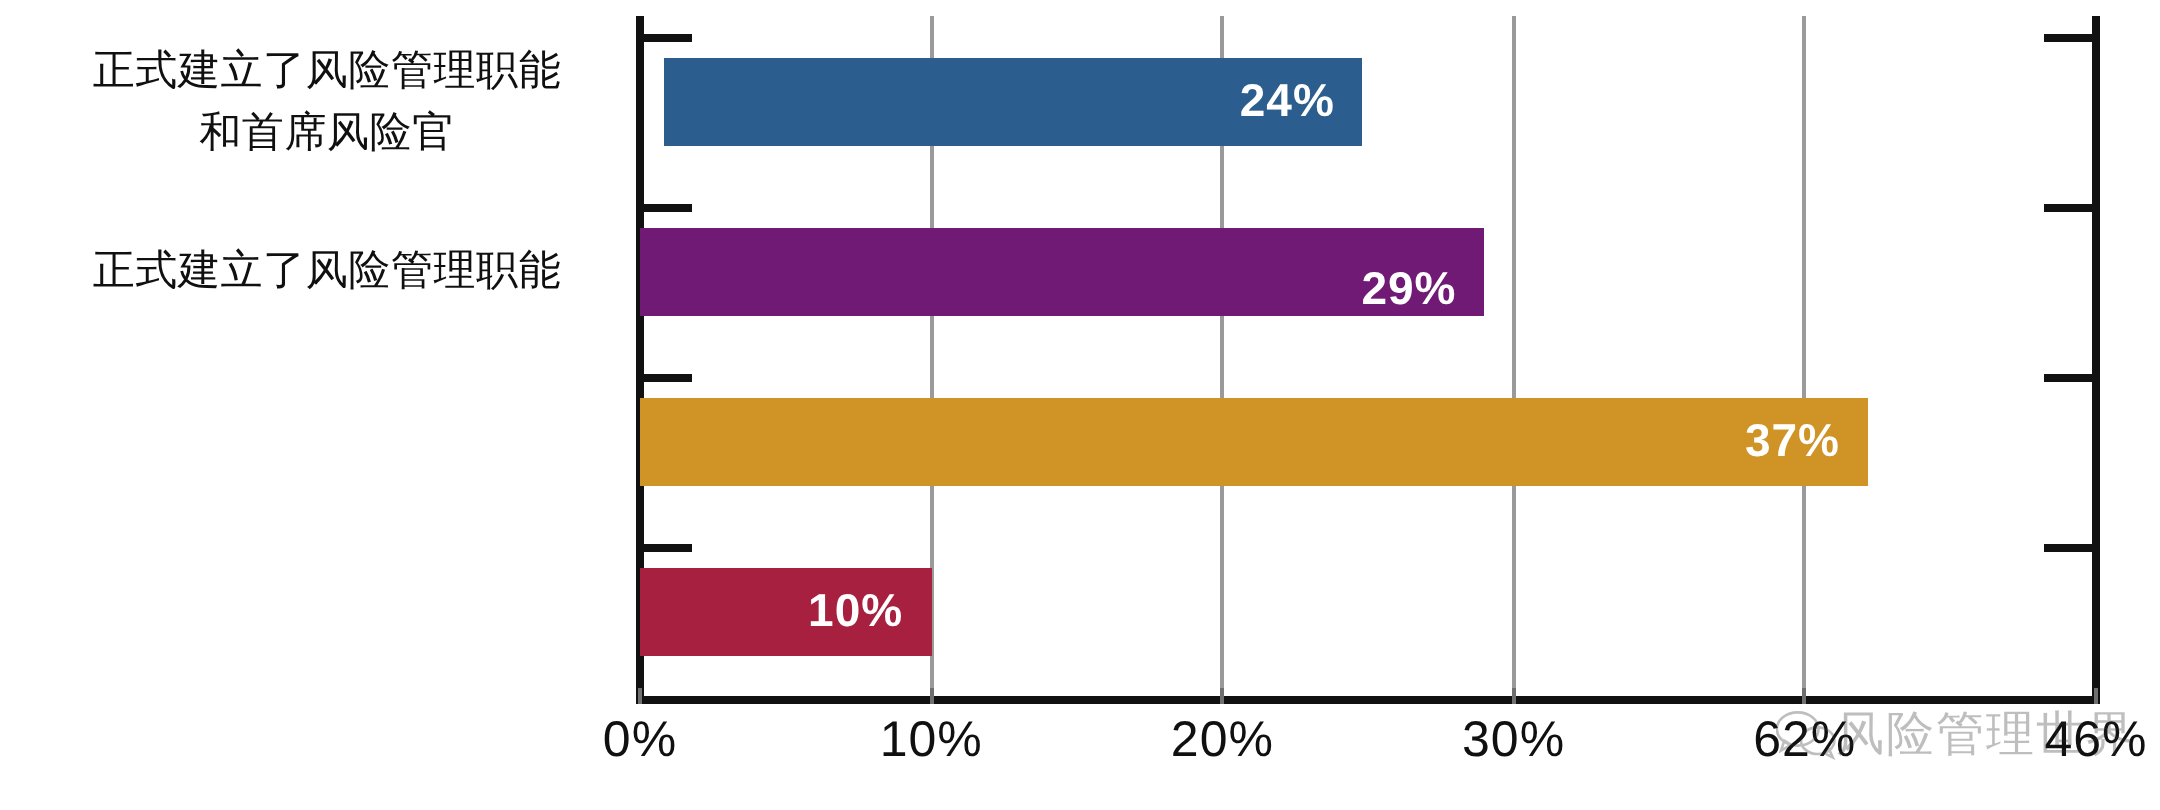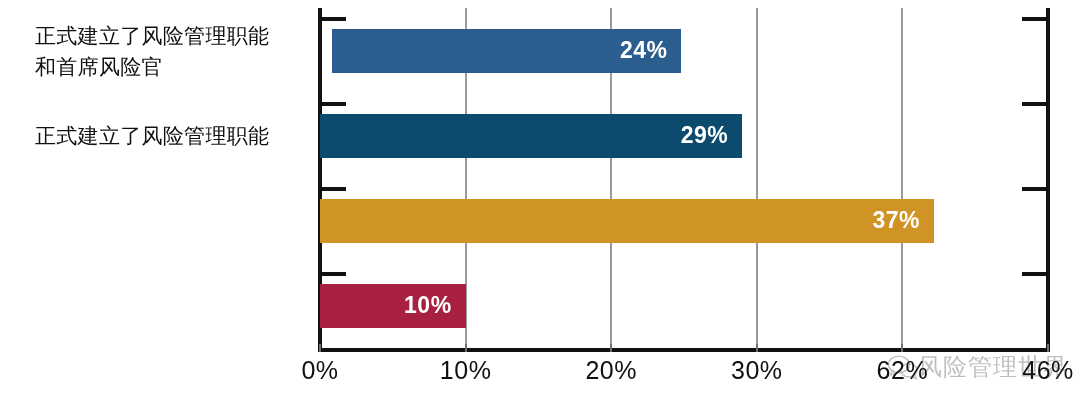--- a/index.html
+++ b/index.html
@@ -21,21 +21,21 @@
   .labels-col {
     position: absolute;
     left: 0; top: 8px;
     width: 300px;
     height: 340px;
   }
   .cat-label {
     position: absolute;
     right: 8px;
     width: 292px;
-    text-align: left;
+    text-align: center;
     font-size: 21px;
     line-height: 31px;
     color: #101010;
     letter-spacing: 0.3px;
     white-space: pre-line;
     padding-left: 35px;
   }
 
   
   .plot {
@@ -153,21 +153,21 @@
         <div class="cat-tick right" style="top: 93.5px;"></div>
         <div class="cat-tick left" style="top: 178.5px;"></div>
         <div class="cat-tick right" style="top: 178.5px;"></div>
         <div class="cat-tick left" style="top: 263.5px;"></div>
         <div class="cat-tick right" style="top: 263.5px;"></div>
       </div>
     <div id="bars">
         <div class="bar" style="left: 12px; top: 20.5px; width: 349.44px; background: rgb(43, 94, 142);">
           <span class="bar-value">24%</span>
         </div>
-        <div class="bar" style="left: 0px; top: 105.5px; width: 422.24px; background: #0c4a6e;">
+        <div class="bar" style="left: 0px; top: 105.5px; width: 422.24px; background: #701a75; align-items: flex-end;">
           <span class="bar-value">29%</span>
         </div>
         <div class="bar" style="left: 0px; top: 190.5px; width: 614px; background: rgb(207, 147, 38);">
           <span class="bar-value">37%</span>
         </div>
         <div class="bar" style="left: 0px; top: 275.5px; width: 145.6px; background: rgb(168, 32, 63);">
           <span class="bar-value">10%</span>
         </div>
       </div>
   </div>

